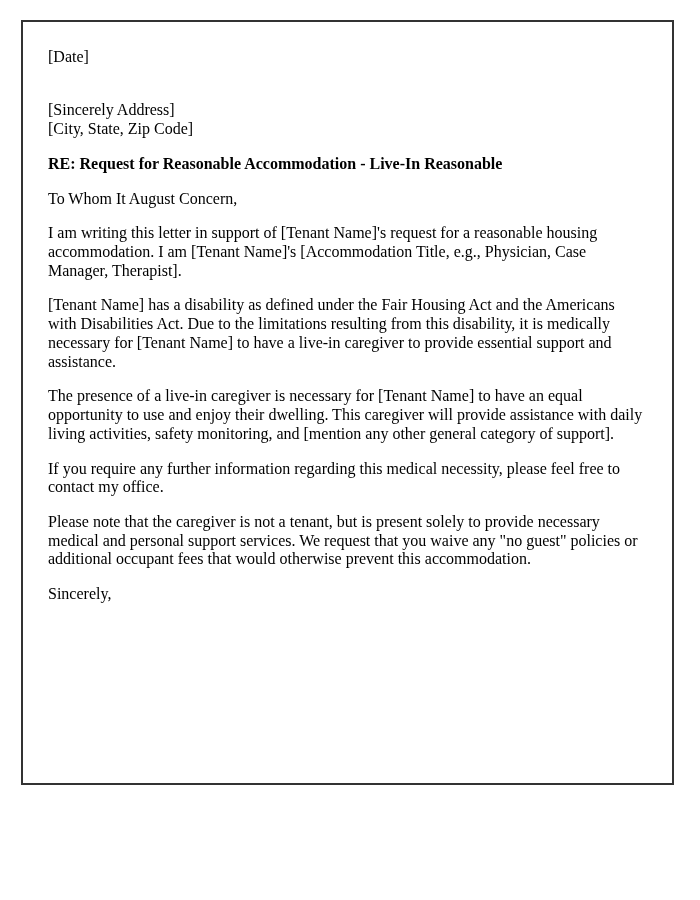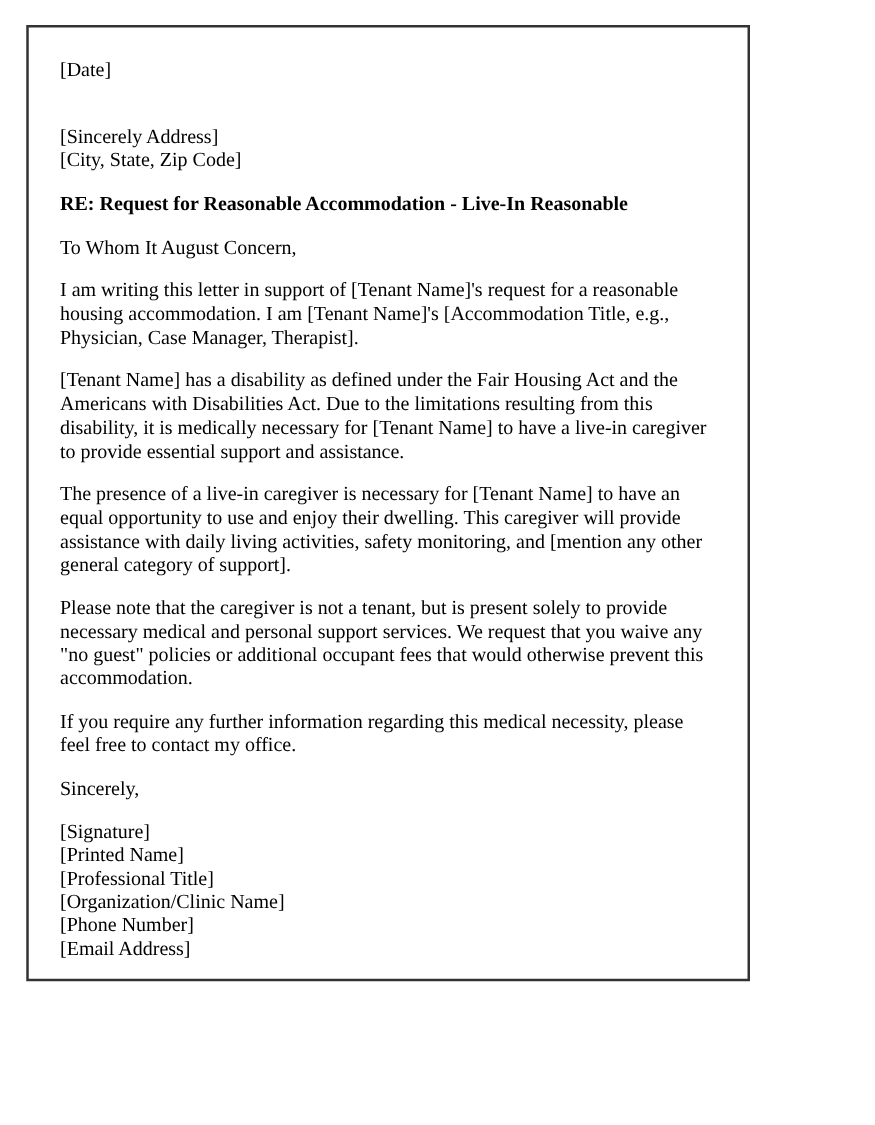--- a/index.html
+++ b/index.html
@@ -11,21 +11,21 @@
     position: relative;
     width: 700px;
     height: 900px;
     background: #ffffff;
     overflow: hidden;
   }
   .letter {
     position: absolute;
     left: 21px;
     top: 20px;
-    width: 579px;
+    width: 653px;
     height: 765px;
     box-sizing: border-box;
     border: 2px solid #333333;
     padding: 10px 27px 20px 25px;
     background: #ffffff;
     color: #000000;
     font-family: "Liberation Serif", "DejaVu Serif", serif;
     font-size: 16px;
     line-height: 1.17;
   }
@@ -49,22 +49,21 @@
     <p class="subject">RE: Request for Reasonable Accommodation - Live-In Reasonable</p>
 
     <p>To Whom It August Concern,</p>
 
     <p>I am writing this letter in support of [Tenant Name]'s request for a reasonable housing accommodation. I am [Tenant Name]'s [Accommodation Title, e.g., Physician, Case Manager, Therapist].</p>
 
     <p>[Tenant Name] has a disability as defined under the Fair Housing Act and the Americans with Disabilities Act. Due to the limitations resulting from this disability, it is medically necessary for [Tenant Name] to have a live-in caregiver to provide essential support and assistance.</p>
 
     <p>The presence of a live-in caregiver is necessary for [Tenant Name] to have an equal opportunity to use and enjoy their dwelling. This caregiver will provide assistance with daily living activities, safety monitoring, and [mention any other general category of support].</p>
 
+    <p>If you require any further information regarding this medical necessity, please feel free to contact my office.</p>
+
     <p>Please note that the caregiver is not a tenant, but is present solely to provide necessary medical and personal support services. We request that you waive any "no guest" policies or additional occupant fees that would otherwise prevent this accommodation.</p>
-
-    <p>If you require any further information regarding this medical necessity, please feel free to contact my office.</p>
 
     <p>Sincerely,</p>
 
-    <p><span>[Signature]</span><br><span>[Printed Name]</span><br><span>[Professional Title]</span><br><span>[Organization/Clinic Name]</span><br><span>[Phone Number]</span><br><span>[Email Address]</span></p>
 
   </div>
 </div>
 
 </body></html>

